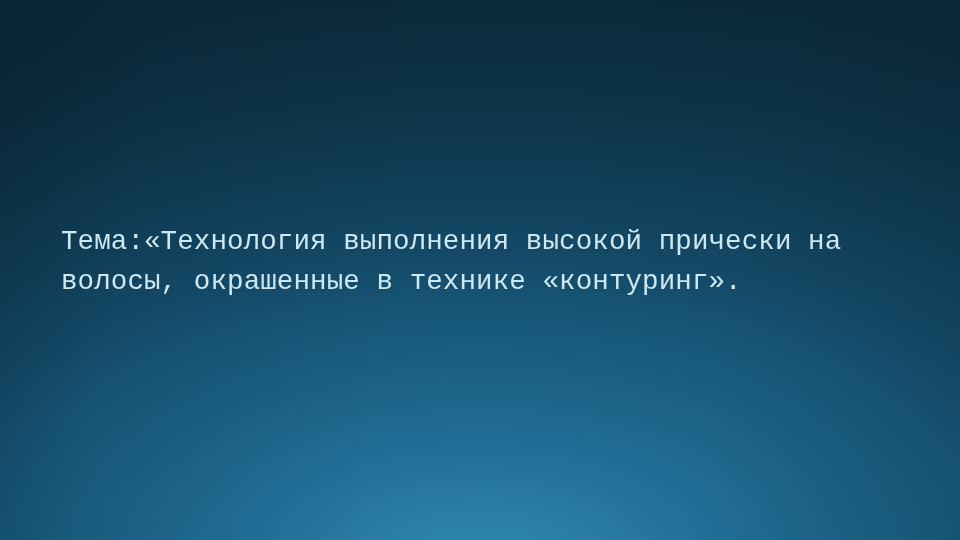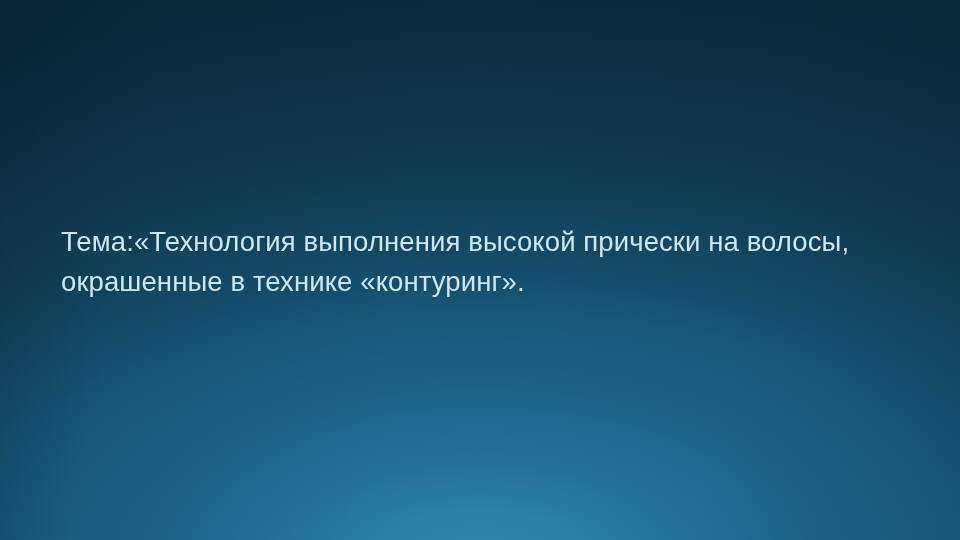--- a/index.html
+++ b/index.html
@@ -13,21 +13,21 @@
     width: 960px;
     height: 540px;
     overflow: hidden;
   }
 
   #slide {
     position: relative;
     width: 960px;
     height: 540px;
     overflow: hidden;
-    font-family: Liberation Sans, sans-serif;
+    font-family: Liberation Mono, monospace;
     
     background-color: #0e3246;
   }
 
   
   #slide-background {
     position: absolute;
     inset: 0;
     background:
       radial-gradient(120% 104% at 50% 104%,

